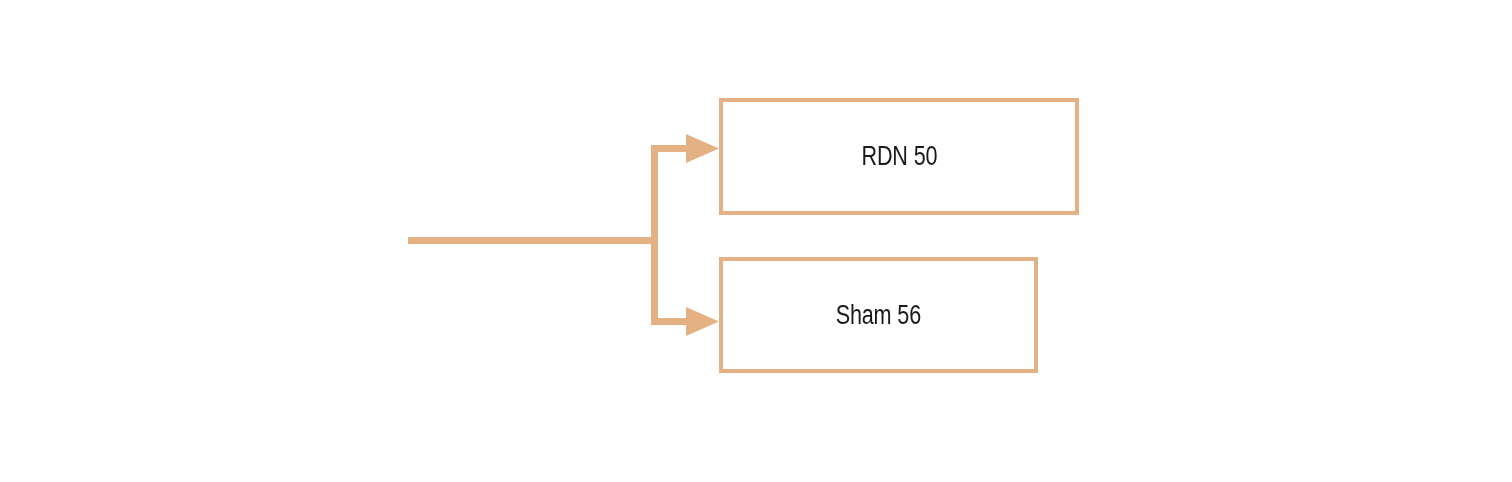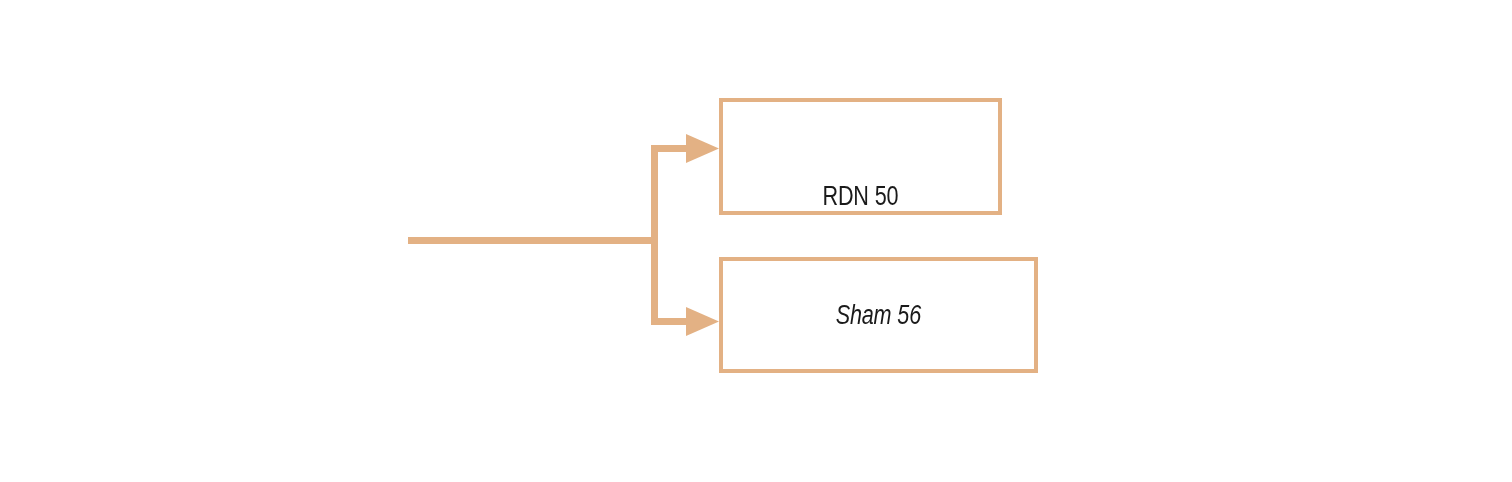--- a/index.html
+++ b/index.html
@@ -76,31 +76,29 @@
   #node-source {
     left: 169px;
     top: 153px;
     width: 239px;
     height: 167px;
   }
 
   #node-arm-0 {
     left: 719px;
     top: 98px;
-    width: 283px;
+    width: 360px;
     height: 117px;
-    justify-content: flex-end;
   }
 
   #node-arm-1 {
     left: 719px;
     top: 257px;
     width: 319px;
     height: 116px;
-    font-style: italic;
   }
 </style>
 </head>
 <body>
 
 <div id="diagram-canvas">
 
   <svg id="connector-layer" viewBox="0 0 1512 482" width="1512" height="482" xmlns="http://www.w3.org/2000/svg">
 
     <rect x="408" y="237" width="250" height="7" fill="#E3B184"></rect>

